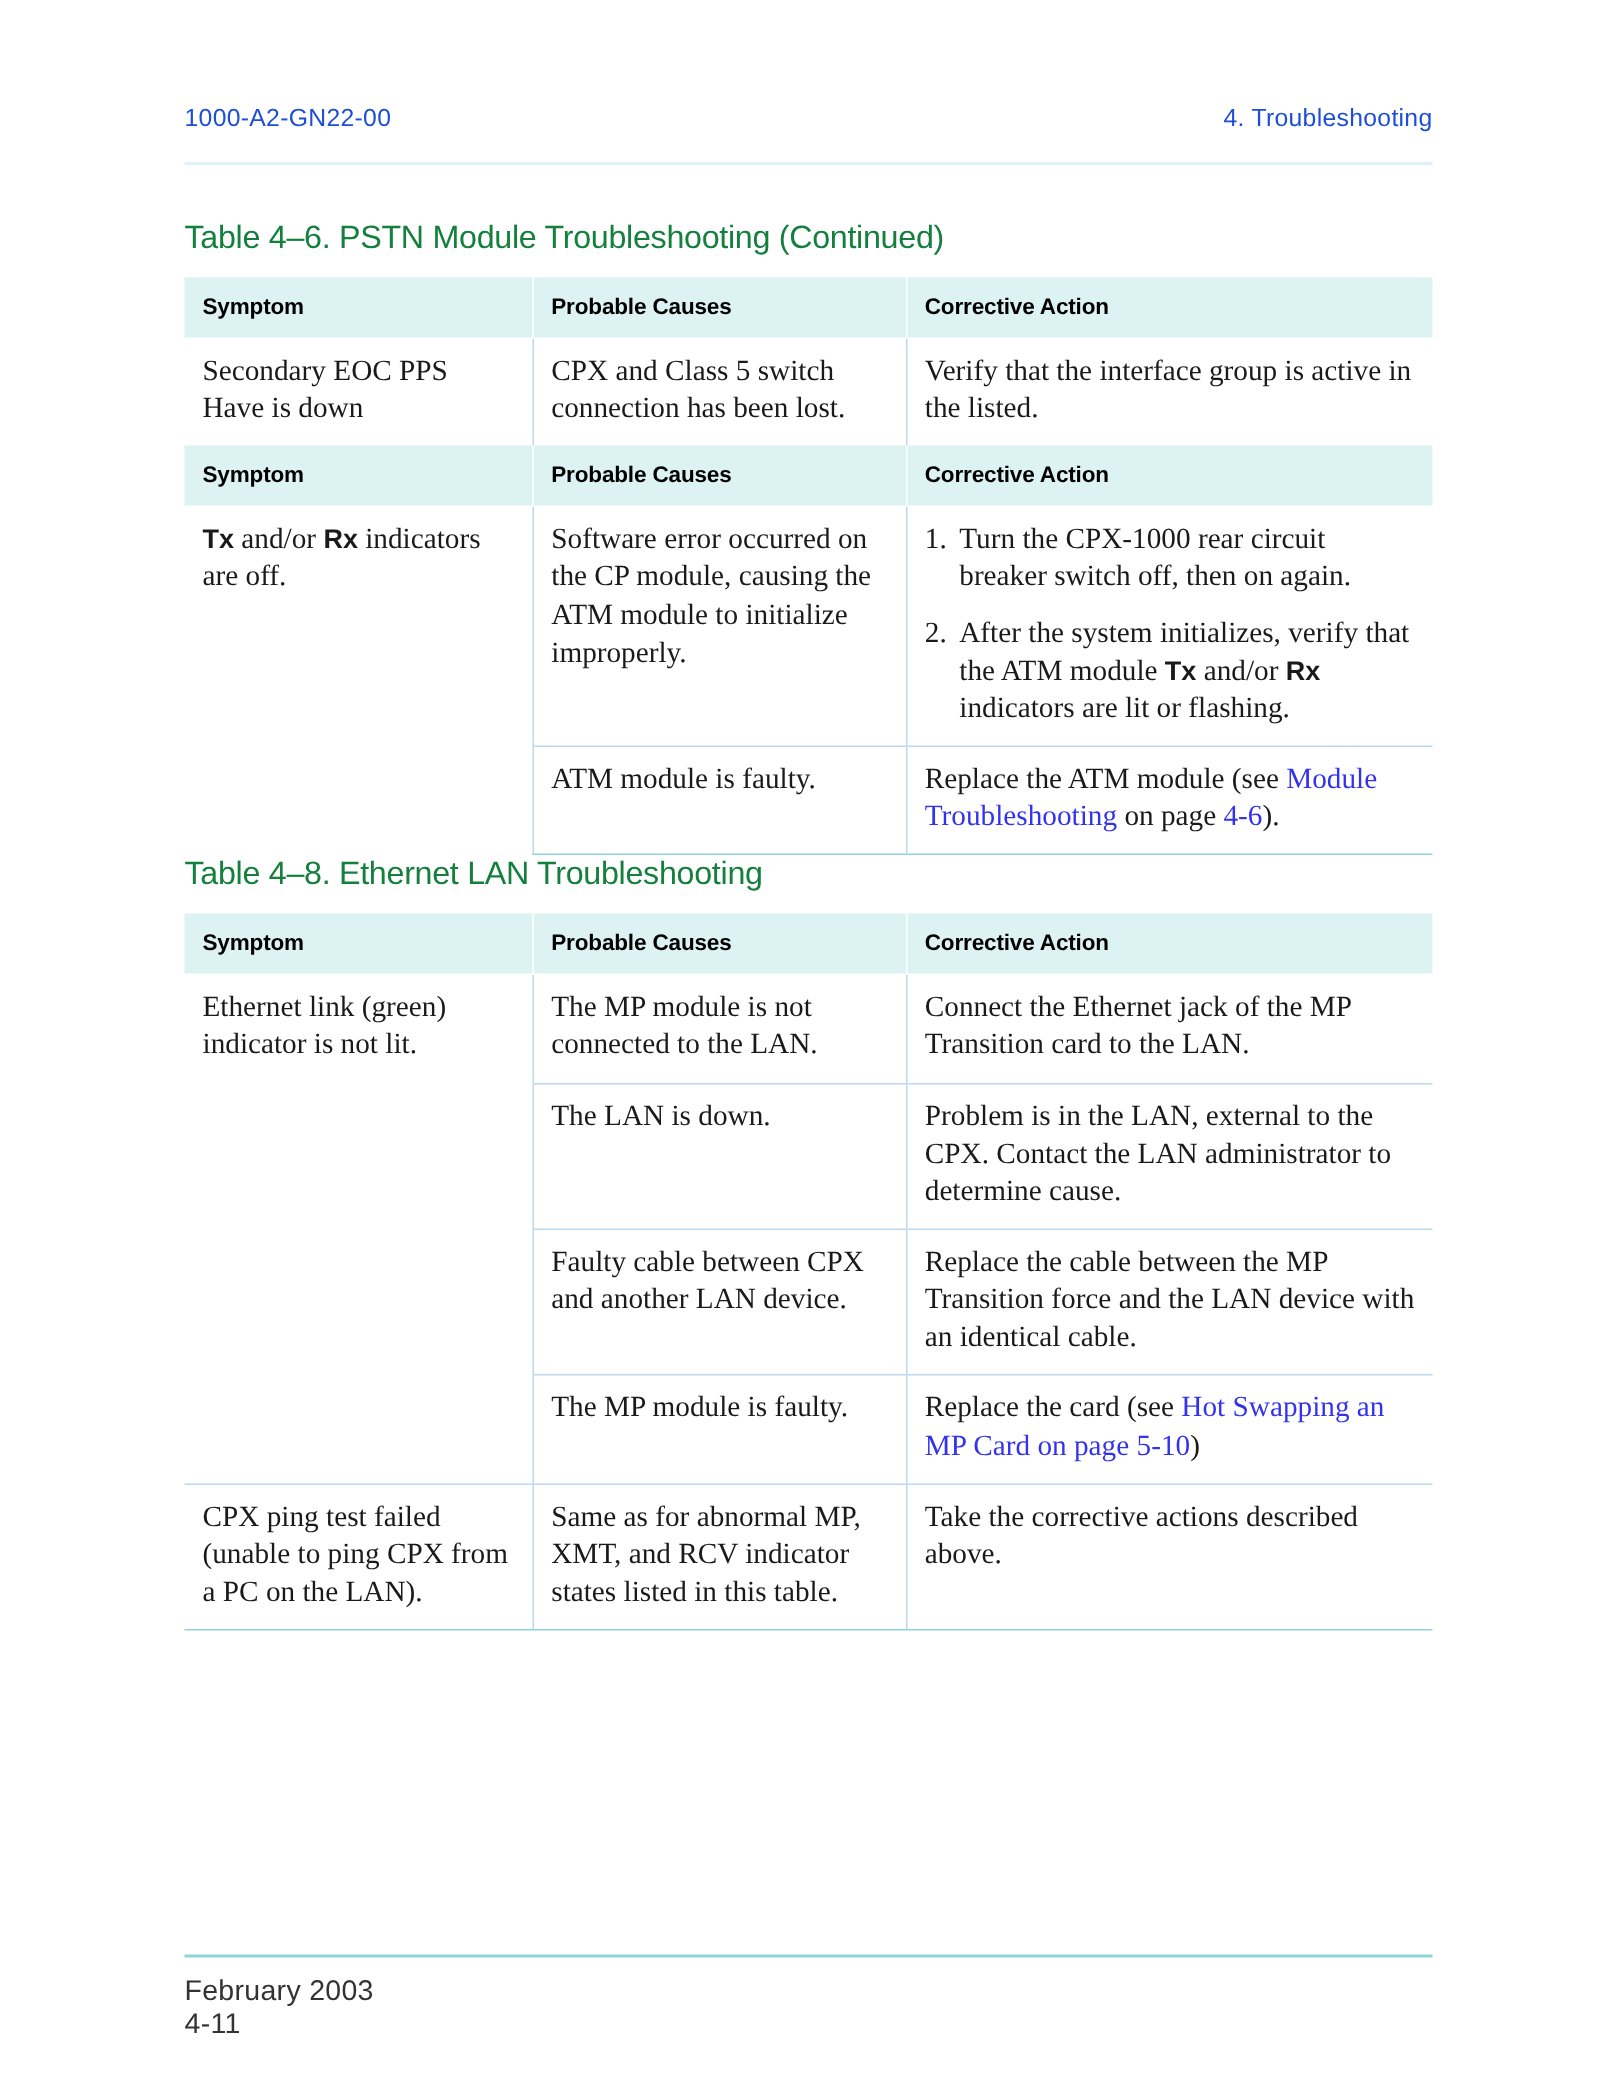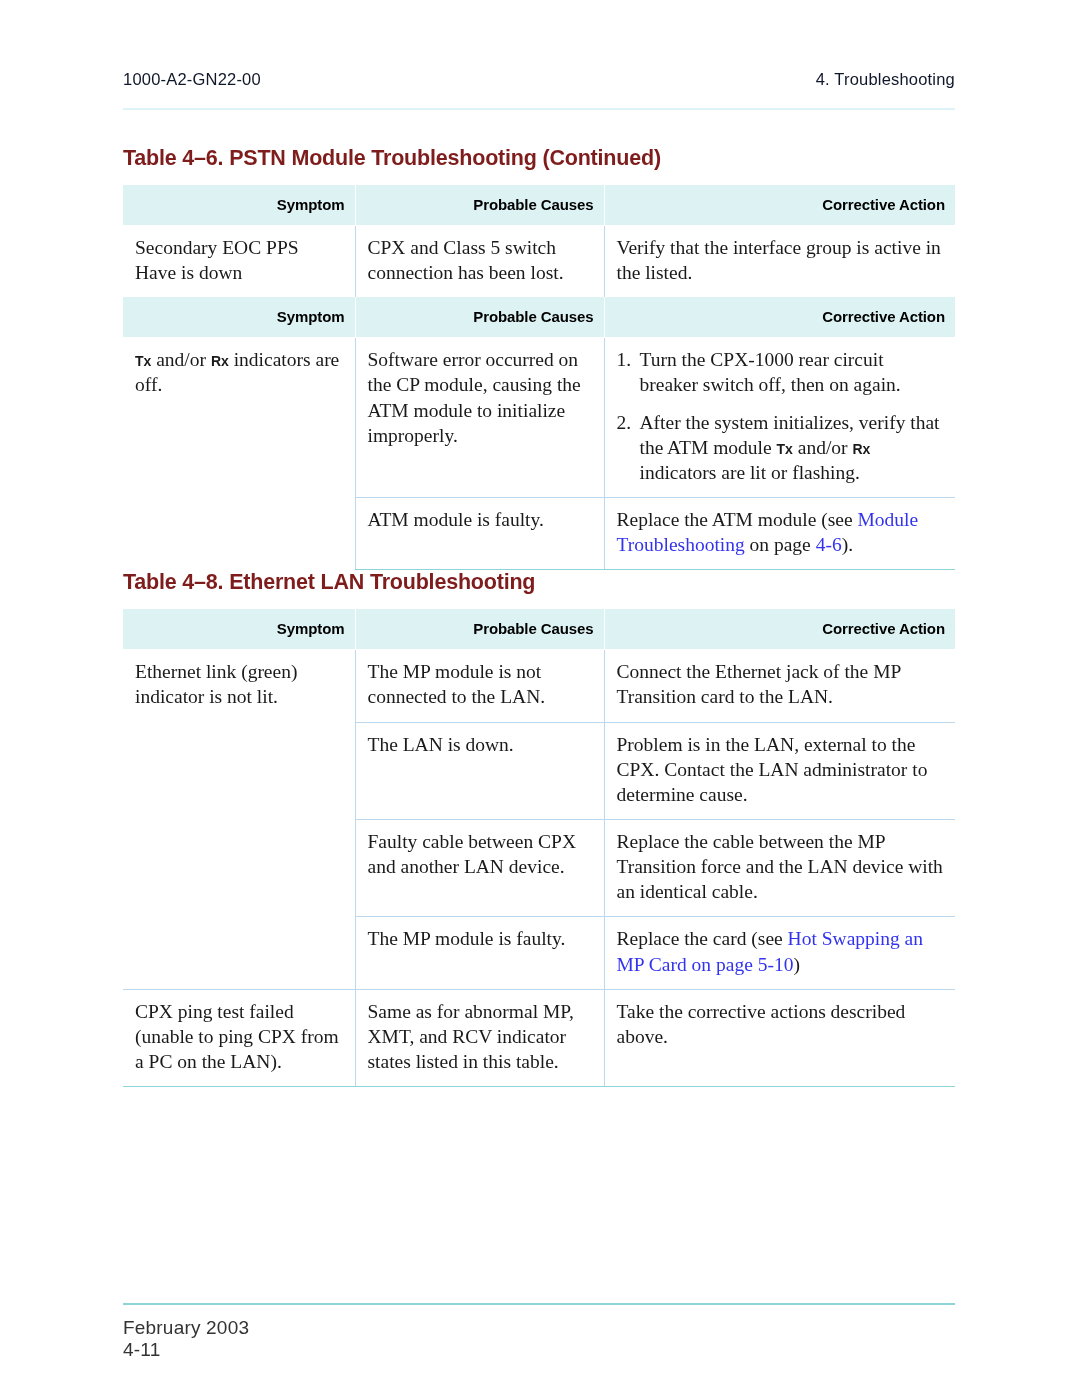--- a/index.html
+++ b/index.html
@@ -27,45 +27,45 @@
     position: absolute;
     left: 123px;
     top: 70px;
     width: 832px;
     display: flex;
     justify-content: space-between;
     align-items: flex-end;
     font-family: "Liberation Sans", sans-serif;
     font-size: 16.5px;
     letter-spacing: 0.2px;
-    color: #0f172a;
+    color: #1d4ed8;
   }
   .runhead-rule {
     position: absolute;
     left: 123px;
     top: 108px;
     width: 832px;
     height: 2px;
     background: #ddf3f8;
   }
 
   
   .content {
     position: absolute;
     left: 123px;
     top: 146px;
     width: 832px;
   }
 
   .tbl-caption {
     font-family: "Liberation Sans", sans-serif;
-    font-weight: bold;
+    font-weight: normal;
     font-size: 21.5px;
     letter-spacing: -0.2px;
-    color: #7f1d1d;
+    color: #15803d;
     margin: 0 0 14px 0;
   }
   .caption-gap-2 { margin-top: 66px; }
   .caption-gap-3 { }
 
   table.tbl {
     width: 832px;
     border-collapse: collapse;
     table-layout: fixed;
     margin-bottom: 0;
@@ -73,21 +73,21 @@
   table.tbl col.c1 { width: 232px; }
   table.tbl col.c2 { width: 249px; }
   table.tbl col.c3 { width: 351px; }
 
   table.tbl thead th {
     background: #ddf2f3;
     font-family: "Liberation Sans", sans-serif;
     font-weight: bold;
     font-size: 15px;
     letter-spacing: -0.1px;
-    text-align: right;
+    text-align: left;
     vertical-align: middle;
     padding: 11px 10px 12px 12px;
     border: none;
     color: #000;
     height: 34px;
   }
   table.tbl thead th.sep { border-left: 1.5px solid #ffffff; }
 
   table.tbl td {
     font-family: "Liberation Serif", serif;
@@ -103,21 +103,21 @@
   table.tbl tr.firstbody td { border-top: none; }
 
   table.tbl tr.botline td {
     border-bottom: 1.5px solid #8fd4d8;
   }
   table.tbl thead tr { border-bottom: 1.5px solid #ffffff; }
 
   .mono-b {
     font-family: "Liberation Sans", sans-serif;
     font-weight: bold;
-    font-size: 14px;
+    font-size: 18px;
   }
   .lnk { color: #3333ee; }
 
   ol.steps {
     margin: 0;
     padding: 0;
     list-style: none;
   }
   ol.steps li {
     position: relative;

